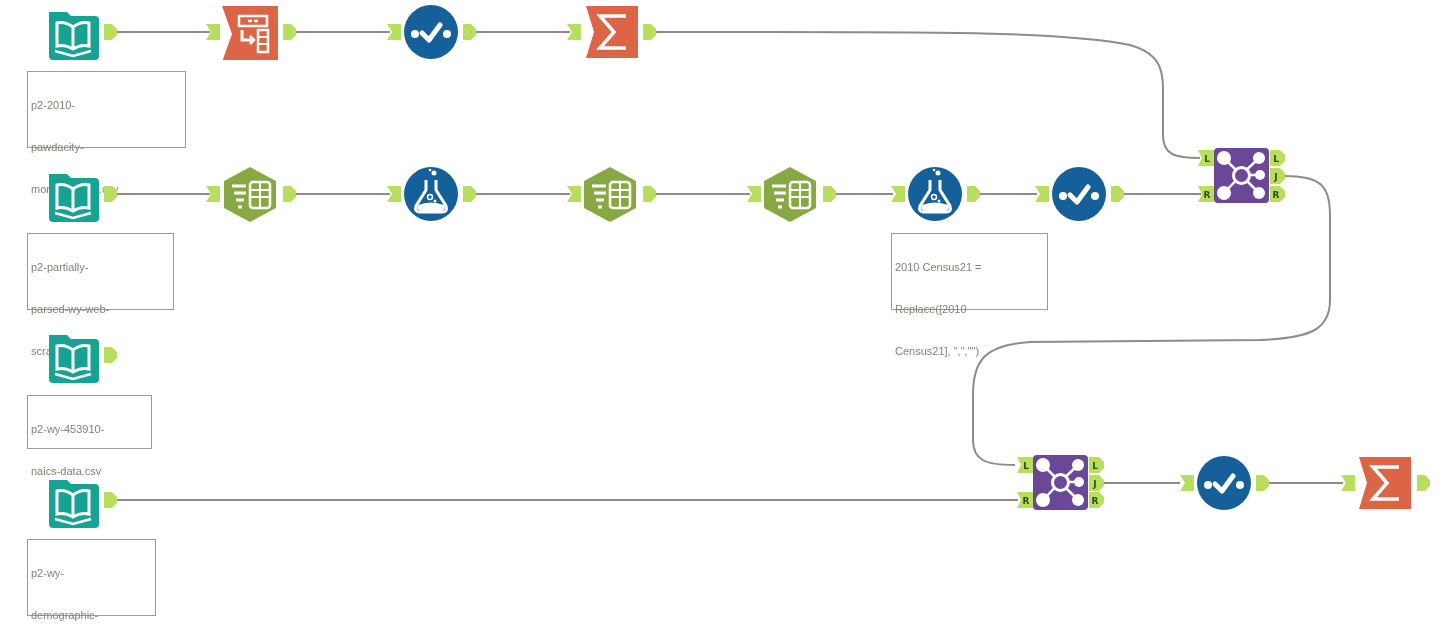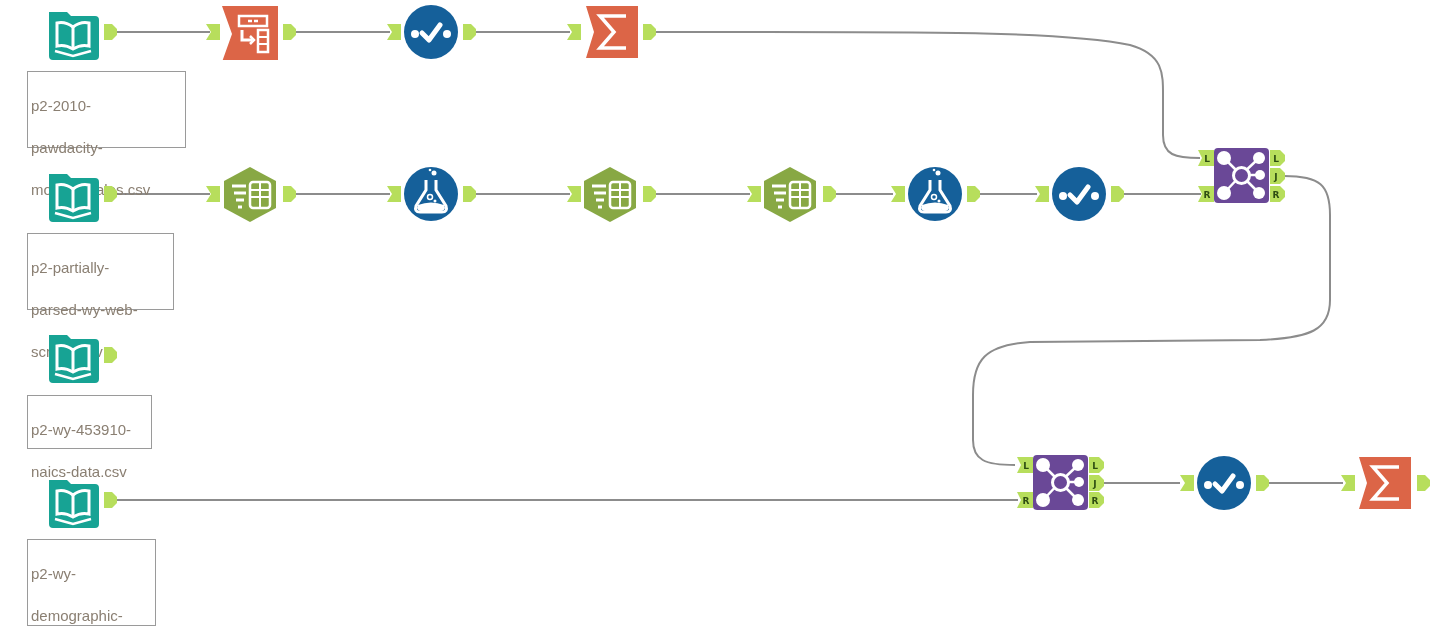--- a/index.html
+++ b/index.html
@@ -4,21 +4,21 @@
 <style>
   html, body { margin: 0; padding: 0; background: #ffffff; }
   body { width: 1449px; height: 635px; position: relative; overflow: hidden;
          font-family: "DejaVu Sans", sans-serif; }
   #canvas { position: absolute; left: 0; top: 0; width: 1449px; height: 635px; }
   svg#wires { position: absolute; left: 0; top: 0; }
   .tool { position: absolute; width: 56px; height: 56px; cursor: pointer; }
   .tool svg { display: block; }
   .anchor { position: absolute; cursor: crosshair; }
   .anno { position: absolute; border: 1px solid #9a9a9a; background: #fff;
-          color: #8a7f72; font-family: "Liberation Sans", sans-serif; font-size: 15px;
+          color: #8a7f72; font-family: "Liberation Sans", sans-serif; font-size: 11px;
           line-height: 21px; padding: 2px 3px; box-sizing: border-box; white-space: pre-line; }
   .anno span { display: block; }
 </style>
 </head>
 <body>
 
 <div id="canvas">
   <svg id="wires" width="1449" height="635">
     <g stroke="#8c8c8c" stroke-width="2" fill="none">
 
@@ -248,20 +248,25 @@
       <circle cx="27" cy="31" r="2.5" fill="none" stroke="#fff" stroke-width="1.5"></circle>
       <circle cx="32" cy="35" r="1.5" fill="#fff"></circle>
       <circle cx="31" cy="7" r="2.5" fill="#fff"></circle>
       <circle cx="27" cy="4" r="1.3" fill="#fff"></circle>
     </svg>
   </div>
   <div class="anchor" style="left:967px;top:186px;">
     <svg width="14" height="16">
         <path d="M0 0 H8 L13 5 V11 L8 16 H0 Z" fill="#b7de5c"></path>
       </svg>
+  </div>
+  <div class="anno" style="left:891px;top:233px;width:157px;height:77px;">
+    <span>2010 Census21 =</span>
+    <span>Replace([2010</span>
+    <span>Census21], ",","")</span>
   </div>
 
   <div class="anchor" style="left:1035px;top:186px;">
     <svg width="14" height="16">
         <path d="M0 0 H14 V16 H0 L5 8 Z" fill="#b7de5c"></path>
       </svg>
   </div>
   <div class="tool" style="left:1051px;top:166px;">
     <svg width="56" height="56" viewBox="0 0 56 56">
       <circle cx="28" cy="28" r="27" fill="#15609a"></circle>
@@ -349,21 +354,21 @@
       <path d="M12 17 Q20 15 28 21 Q36 15 44 17 V40 Q36 38 28 43 Q20 38 12 40 Z" fill="none" stroke="#fff" stroke-width="3"></path>
       <line x1="28" y1="21" x2="28" y2="43" stroke="#fff" stroke-width="3"></line>
       <path d="M10 45 L28 50 L46 45" fill="none" stroke="#fff" stroke-width="2.5"></path>
     </svg>
   </div>
   <div class="anchor" style="left:104px;top:492px;">
     <svg width="14" height="16">
         <path d="M0 0 H8 L13 5 V11 L8 16 H0 Z" fill="#b7de5c"></path>
       </svg>
   </div>
-  <div class="anno" style="left:27px;top:539px;width:129px;height:87px;">
+  <div class="anno" style="left:27px;top:539px;width:129px;height:77px;">
     <span>p2-wy-</span>
     <span>demographic-</span>
     
   </div>
 
   <div class="anchor" style="left:1017px;top:457px;">
     <svg width="16" height="16">
         <path d="M0 0 H16 V16 H0 L4 8 Z" fill="#b7de5c"></path>
         <text x="9" y="12" font-size="9" font-weight="bold" fill="#2e4d12" text-anchor="middle" font-family="DejaVu Sans, sans-serif">L</text>
       </svg>

